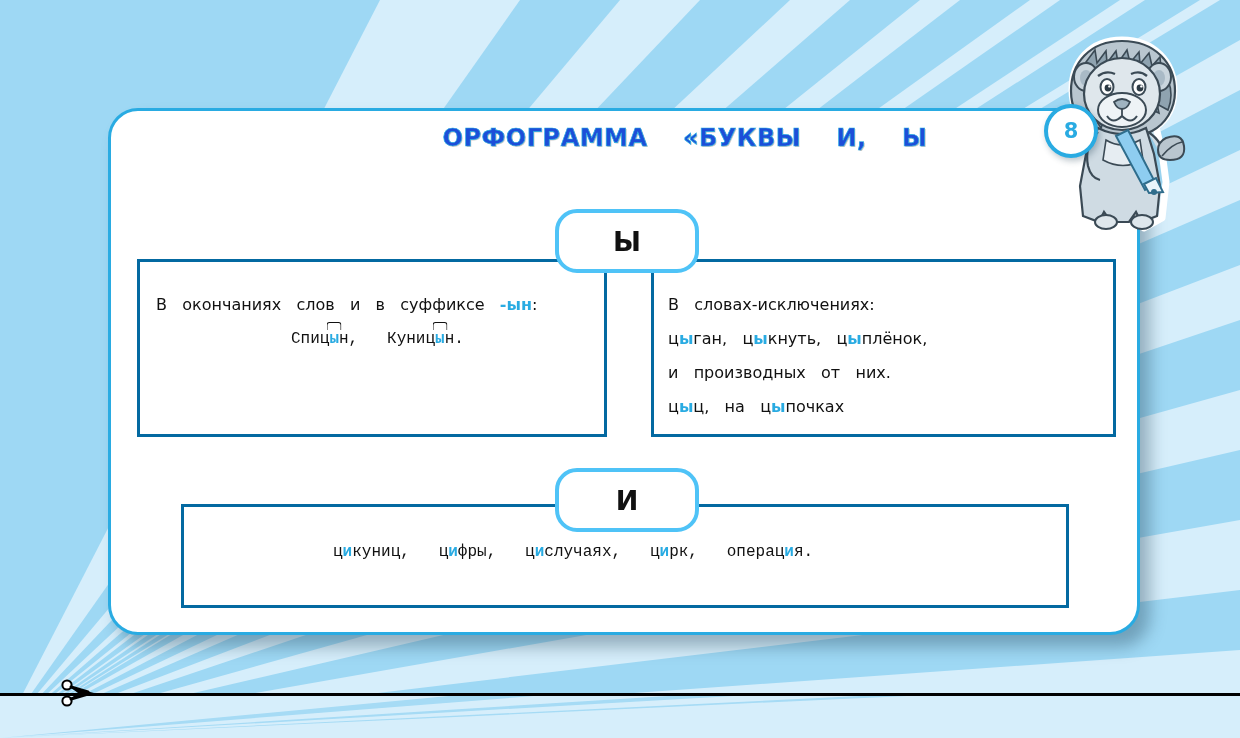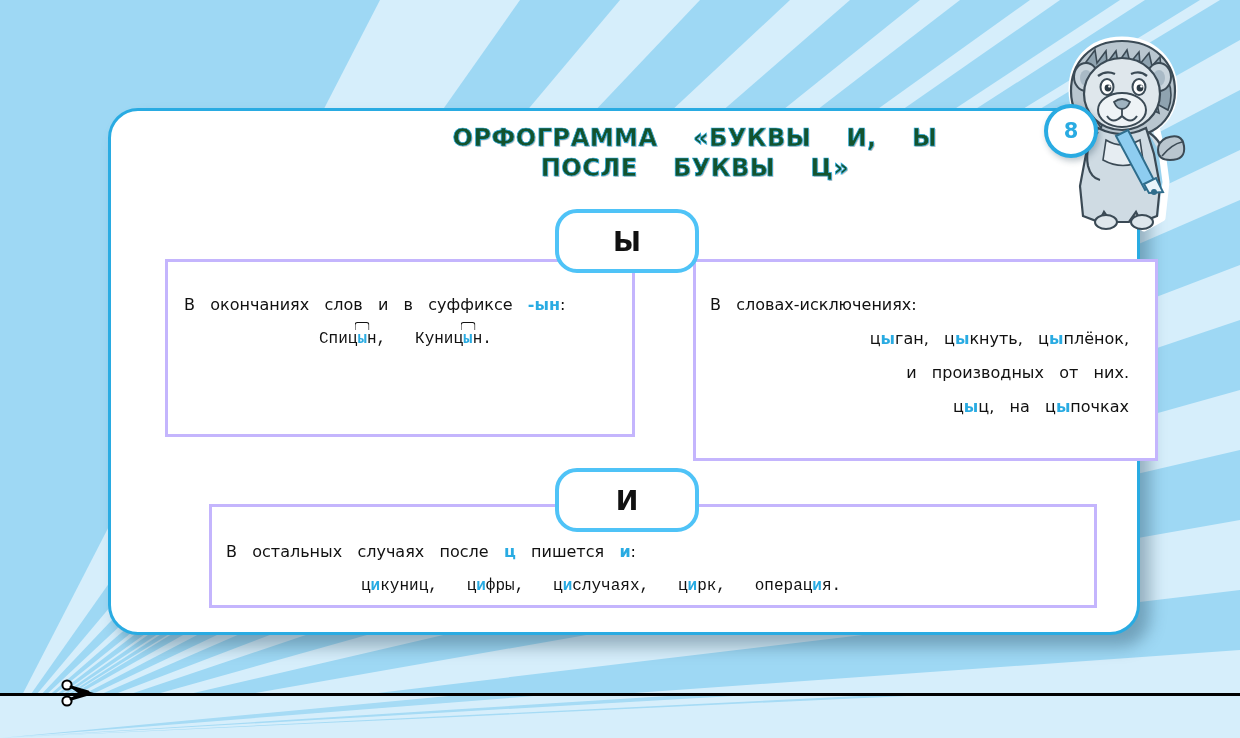--- a/index.html
+++ b/index.html
@@ -38,56 +38,55 @@
     background: #ffffff;
     border: 3px solid #29ABE2;
     border-radius: 30px;
     box-shadow: 10px 12px 16px rgba(30,60,80,0.35);
     z-index: 5;
   }
 
   
   #title {
     position: absolute;
-    left: 234px;
+    left: 224px;
     top: 12px;
     width: 700px;
     text-align: center;
-    color: #14532d;
+    color: #1d4ed8;
     font-weight: bold;
     font-size: 24px;
     line-height: 30px;
     letter-spacing: 0.5px;
     -webkit-text-stroke: 0.7px #29ABE2;
     text-shadow: 1px 1px 0 rgba(0,0,0,0.22);
   }
   #title .tline { display: block; white-space: pre; }
 
   
   .panel {
     position: absolute;
-    border: 3px solid #c4b5fd;
+    border: 3px solid #0369a1;
     background: #ffffff;
-    margin-left: 28px;
   }
   #panel-left   { left: 26px;  top: 148px; width: 470px; height: 178px; }
-  #panel-right  { left: 554px; top: 148px; width: 465px; height: 202px; }
+  #panel-right  { left: 540px; top: 148px; width: 465px; height: 178px; }
   #panel-bottom { left: 70px;  top: 393px; width: 888px; height: 104px; }
 
   .panel-inner {
     padding: 26px 16px 10px 16px;
     font-size: 16px;
     line-height: 34px;
     color: #111;
   }
   #panel-right .panel-inner { padding-left: 14px; }
   #panel-bottom .panel-inner { padding: 28px 16px 8px 14px; }
 
   .ln { white-space: pre; display: block; }
-  .ln.right  { text-align: right; padding-right: 10px; }
+  .ln.right  { text-align: left; padding-right: 10px; }
   .ln.indent-a { padding-left: 46px; }
   .ln.indent-b { padding-left: 135px; font-family: Liberation Mono, monospace; }
 
   .hl { color: #29ABE2; font-weight: bold; }
 
   
   .ending {
     color: #29ABE2;
     font-weight: bold;
     border: 1.6px solid #111;
@@ -219,21 +218,20 @@
         <polygon points="0,738 700,694 770,694"></polygon>
         <polygon points="0,738 900,694 950,694"></polygon>
       </g>
     </svg>
   </div>
 
   <div id="card">
 
     <div id="title">
       <span class="tline">ОРФОГРАММА    «БУКВЫ    И,    Ы</span>
-      <span class="tline">ПОСЛЕ    БУКВЫ    Ц»</span>
     </div>
 
     <div class="bubble" id="bubble-y">
       <span>Ы</span>
     </div>
 
     <div class="bubble" id="bubble-i">
       <span>И</span>
     </div>
 
@@ -253,21 +251,20 @@
         <span class="ln right"><span>ц</span><span class="hl">ы</span><span>ган,   </span><span>ц</span><span class="hl">ы</span><span>кнуть,   </span><span>ц</span><span class="hl">ы</span><span>плёнок,</span></span>
 
         <span class="ln right">и   производных   от   них.</span>
 
         <span class="ln right"><span>ц</span><span class="hl">ы</span><span>ц,   на   </span><span>ц</span><span class="hl">ы</span><span>почках</span></span>
       </div>
     </div>
 
     <div class="panel" id="panel-bottom">
       <div class="panel-inner">
-        <span class="ln"><span>В   остальных   случаях   после   </span><span class="hl">ц</span><span>   пишется   </span><span class="hl">и</span><span>:</span></span>
 
         <span class="ln indent-b"><span>ц</span><span class="hl">и</span><span>куниц,   </span><span>ц</span><span class="hl">и</span><span>фры,   </span><span>ц</span><span class="hl">и</span><span>случаях,   </span><span>ц</span><span class="hl">и</span><span>рк,   операц</span><span class="hl">и</span><span>я.</span></span>
       </div>
     </div>
 
   </div>
 
   <div id="mascot">
     <svg viewBox="0 0 130 210" xmlns="http://www.w3.org/2000/svg" aria-hidden="true">
       <g stroke="#ffffff" stroke-width="7" fill="none" stroke-linejoin="round">

